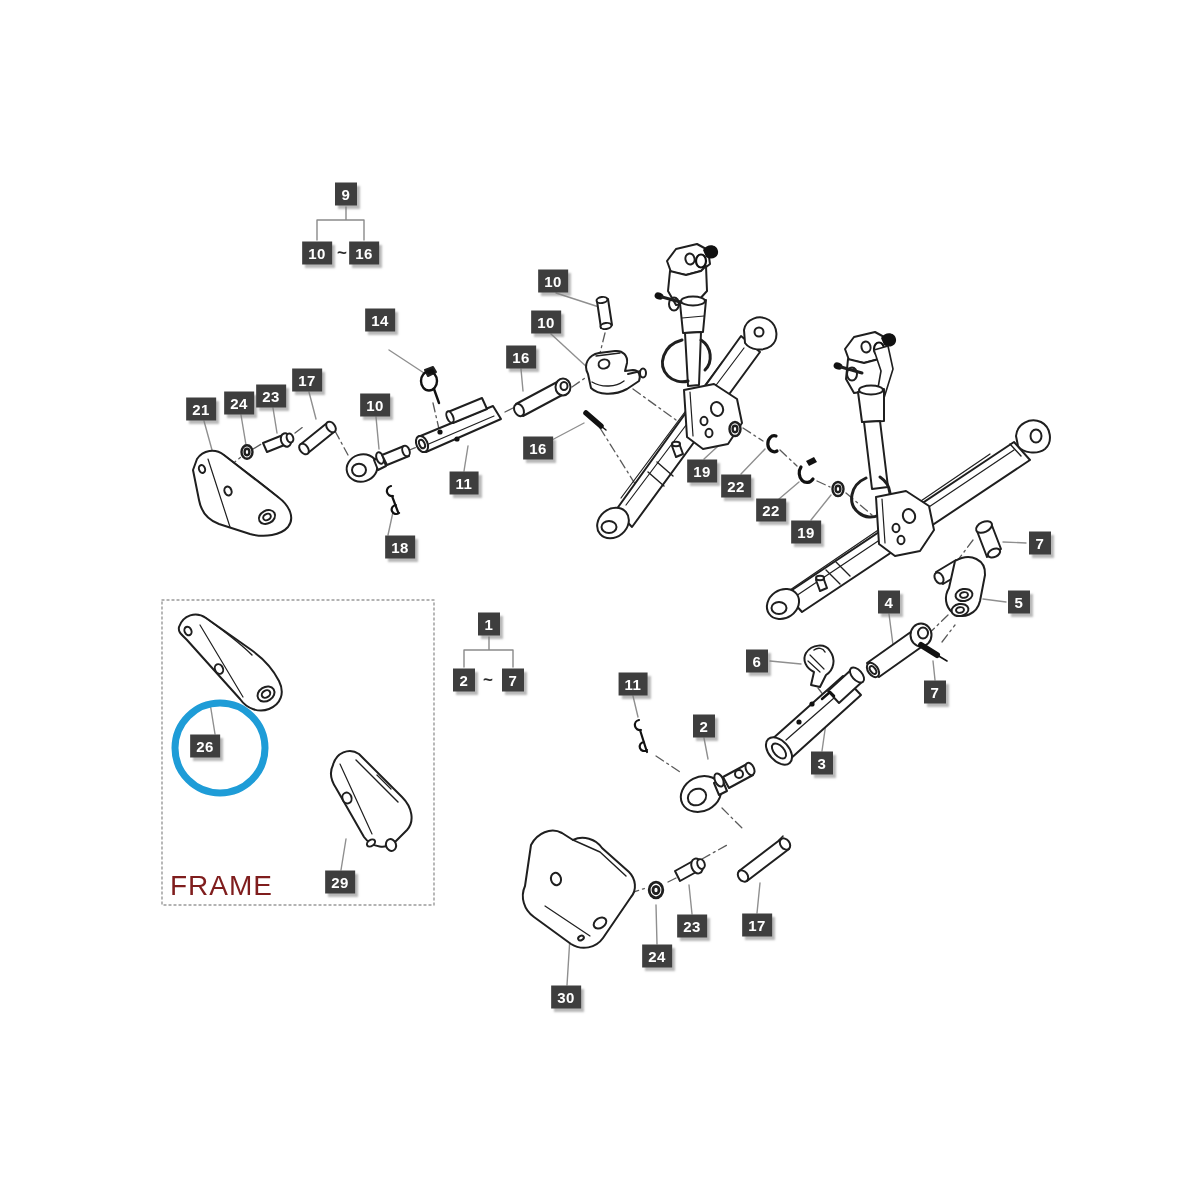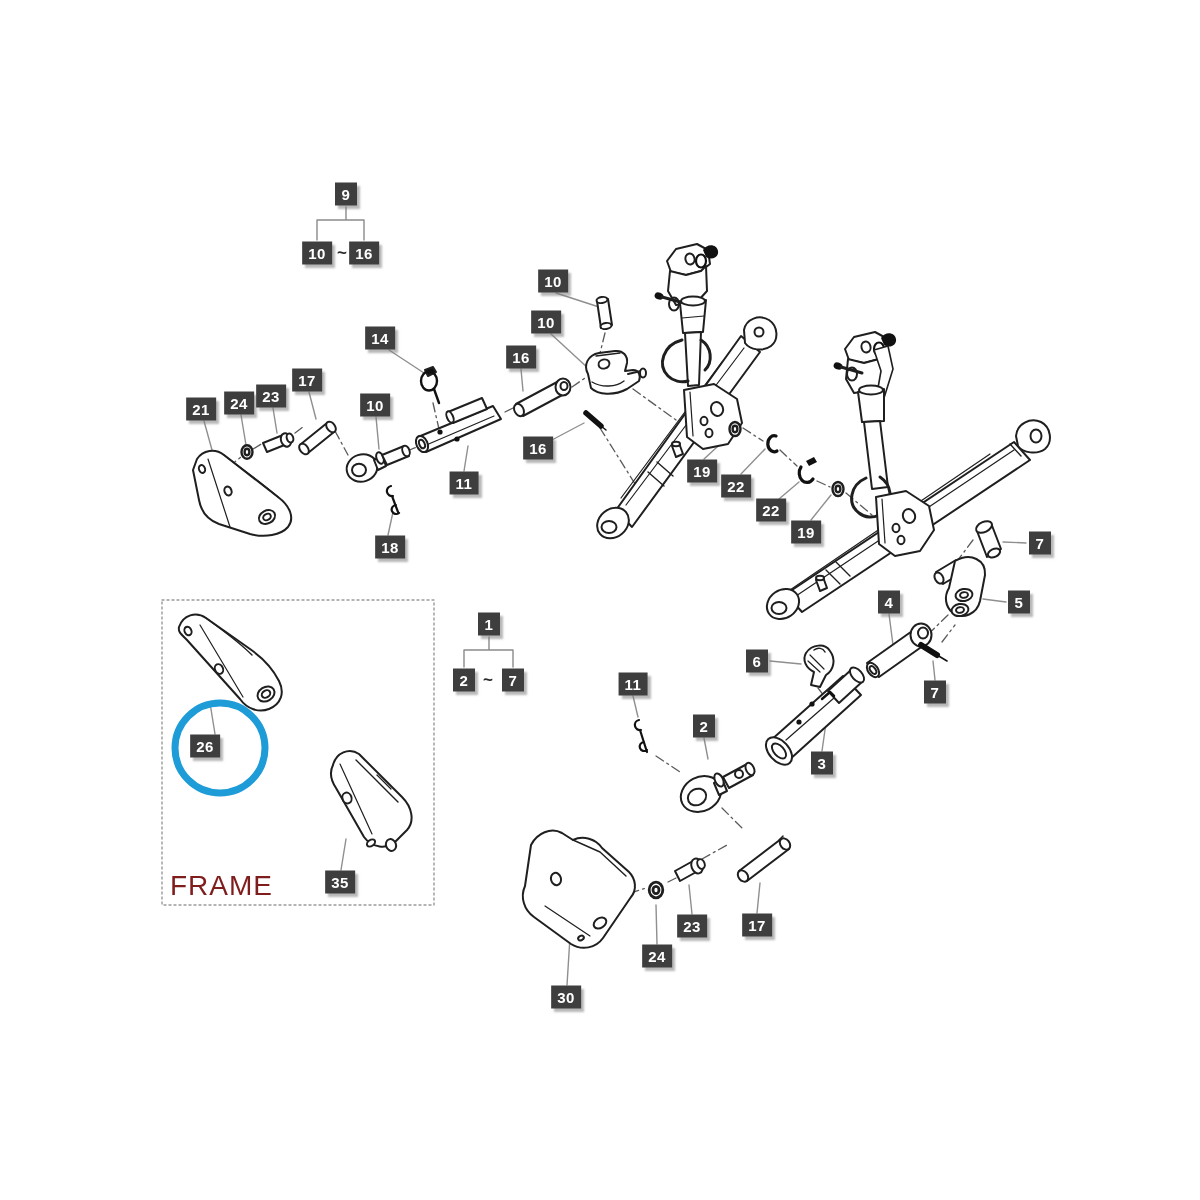--- a/index.html
+++ b/index.html
@@ -343,51 +343,51 @@
   </g>
 </svg>
 
 <div class="plabel" style="left:346px;top:194px">9</div>
 <div class="plabel" style="left:317px;top:253px">10</div>
 <div class="tilde" style="left:342px;top:252px">~</div>
 <div class="plabel" style="left:364px;top:253px">16</div>
 
 <div class="plabel" style="left:553px;top:281px">10</div>
 <div class="plabel" style="left:546px;top:322px">10</div>
-<div class="plabel" style="left:380px;top:338px">14</div>
+<div class="plabel" style="left:380px;top:320px">14</div>
 <div class="plabel" style="left:521px;top:357px">16</div>
 <div class="plabel" style="left:307px;top:380px">17</div>
 <div class="plabel" style="left:201px;top:409px">21</div>
 <div class="plabel" style="left:239px;top:403px">24</div>
 <div class="plabel" style="left:271px;top:396px">23</div>
 <div class="plabel" style="left:375px;top:405px">10</div>
 <div class="plabel" style="left:538px;top:448px">16</div>
 <div class="plabel" style="left:464px;top:483px">11</div>
 <div class="plabel" style="left:702px;top:471px">19</div>
 <div class="plabel" style="left:736px;top:486px">22</div>
 <div class="plabel" style="left:771px;top:510px">22</div>
 <div class="plabel" style="left:806px;top:532px">19</div>
-<div class="plabel" style="left:390px;top:547px">18</div>
+<div class="plabel" style="left:400px;top:547px">18</div>
 <div class="plabel" style="left:1040px;top:543px">7</div>
 <div class="plabel" style="left:1019px;top:602px">5</div>
 <div class="plabel" style="left:889px;top:602px">4</div>
 <div class="plabel" style="left:757px;top:661px">6</div>
 
 <div class="plabel" style="left:489px;top:624px">1</div>
 <div class="plabel" style="left:464px;top:680px">2</div>
 <div class="tilde" style="left:488px;top:679px">~</div>
 <div class="plabel" style="left:513px;top:680px">7</div>
 
 <div class="plabel" style="left:633px;top:684px">11</div>
 <div class="plabel" style="left:704px;top:726px">2</div>
 <div class="plabel" style="left:822px;top:763px">3</div>
 <div class="plabel" style="left:935px;top:692px">7</div>
 
 <div class="plabel" style="left:205px;top:746px">26</div>
-<div class="plabel" style="left:340px;top:882px">35</div>
+<div class="plabel" style="left:340px;top:882px">29</div>
 <div class="plabel" style="left:692px;top:926px">23</div>
 <div class="plabel" style="left:657px;top:956px">24</div>
 <div class="plabel" style="left:757px;top:925px">17</div>
 <div class="plabel" style="left:566px;top:997px">30</div>
 
 <div class="frame-label" style="left:170px;top:872px">FRAME</div>
 
 </div>
 
 </body></html>

